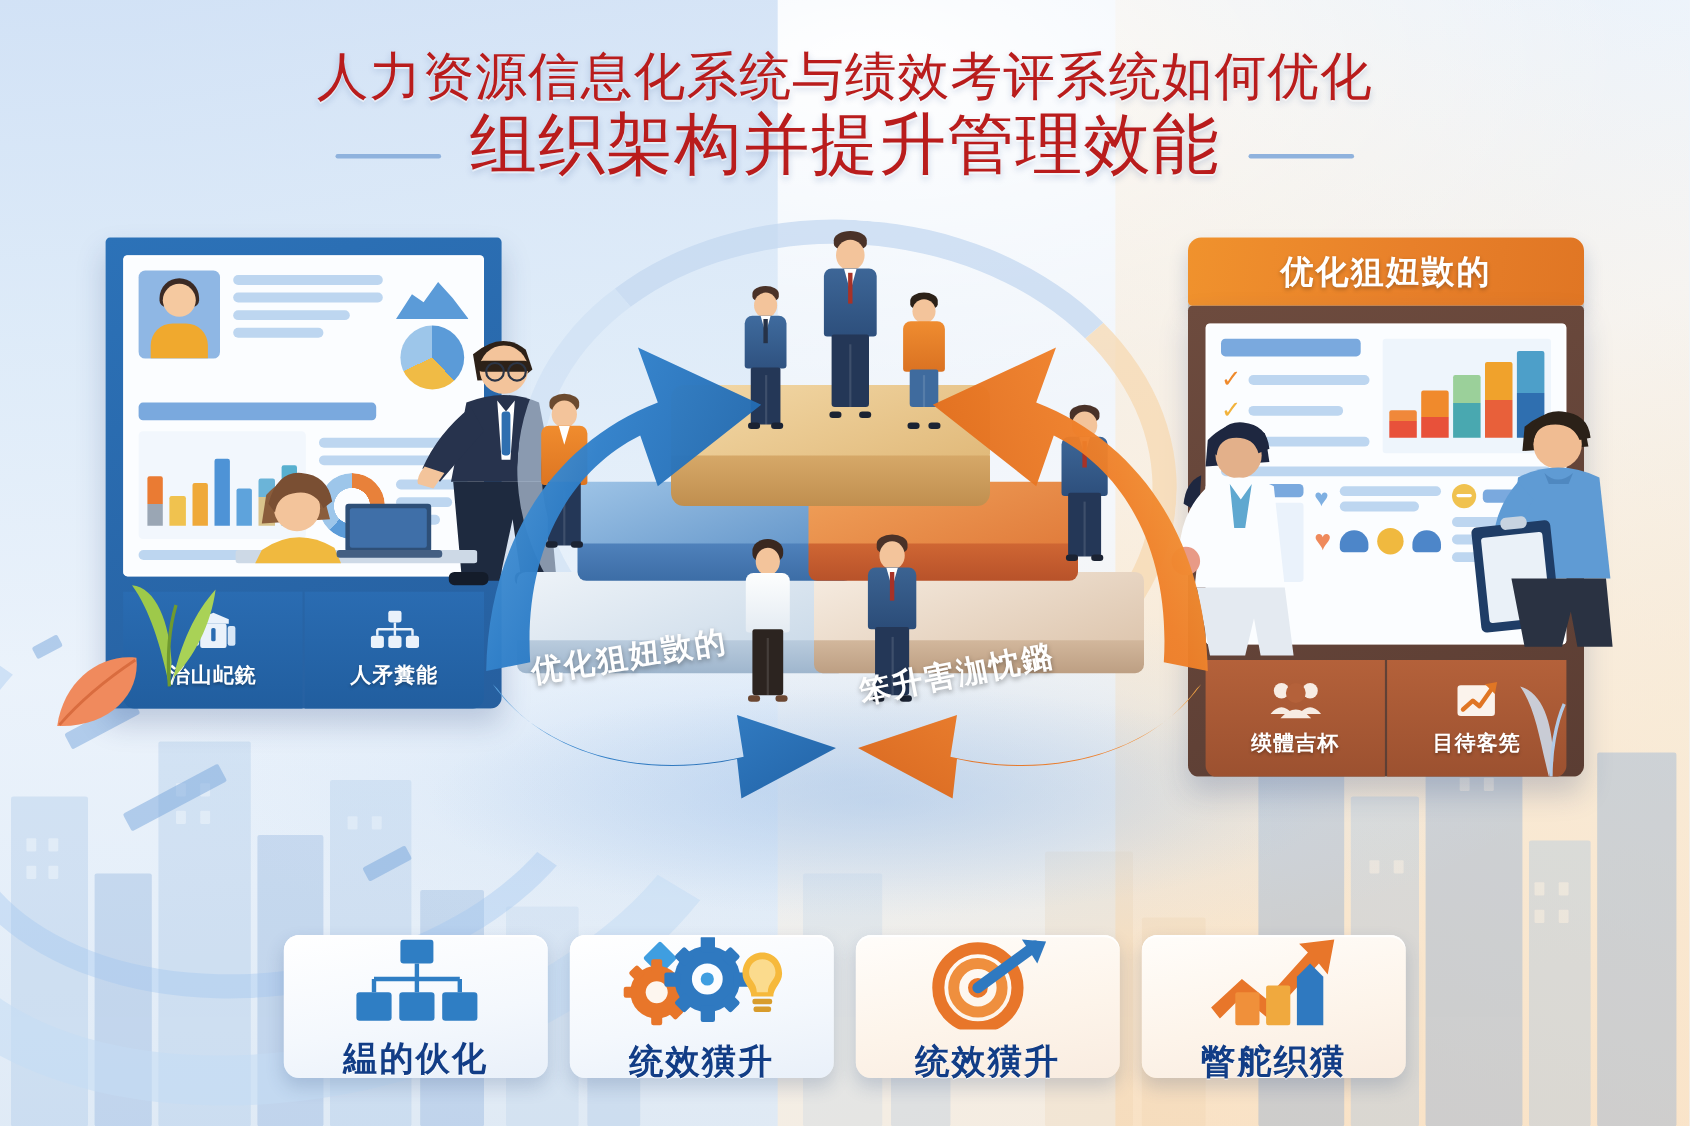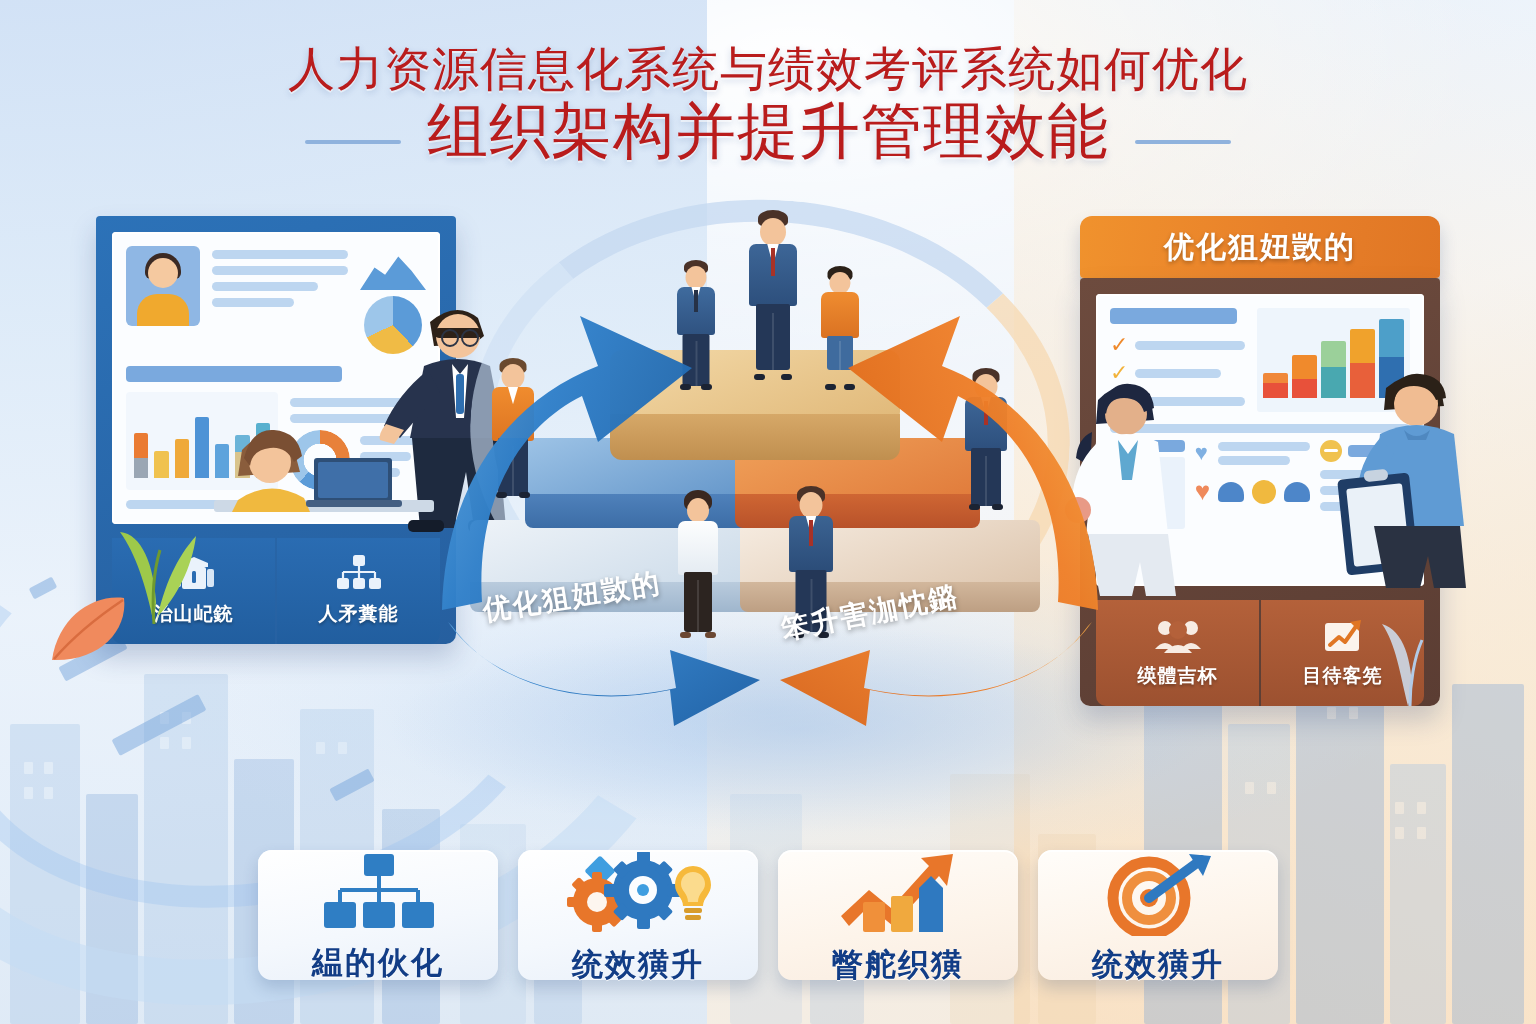--- a/index.html
+++ b/index.html
@@ -673,38 +673,38 @@
             <rect x="7" y="42" width="18" height="5" rx="2" fill="#d89c2c"></rect>
             <rect x="8" y="49" width="16" height="5" rx="2" fill="#d89c2c"></rect>
           </g>
         </svg>
       </div>
       <div class="card-label">统效獚升</div>
     </div>
 
     <div class="card warm">
       <div class="card-icon">
-        <svg width="126" height="84" viewBox="0 0 126 84">
-          <path d="M6 64 L34 38 L56 56 L94 14 L86 6 L118 2 L112 34 L104 24 L58 74 L34 54 L14 74 Z" fill="#e8762a"></path>
-          <rect x="28" y="50" width="22" height="30" rx="2" fill="#f0903a"></rect>
-          <rect x="56" y="44" width="22" height="36" rx="2" fill="#f0a93e"></rect>
-          <path d="M84 36 L96 24 L108 36 L108 80 L84 80 Z" fill="#2f79c0"></path>
-        </svg>
-      </div>
-      <div class="card-label">瞥舵织獚</div>
-    </div>
-
-    <div class="card warm">
-      <div class="card-icon">
         <svg width="122" height="84" viewBox="0 0 122 84">
           <circle cx="52" cy="46" r="36" fill="none" stroke="#e8762a" stroke-width="11"></circle>
           <circle cx="52" cy="46" r="22" fill="none" stroke="#ef8f3e" stroke-width="10"></circle>
           <circle cx="52" cy="46" r="9" fill="#e8762a"></circle>
           <path d="M52 46 L104 8" stroke="#2f79c0" stroke-width="10" stroke-linecap="round"></path>
           <path d="M92 2 L114 4 L106 24 Z" fill="#2f79c0"></path>
         </svg>
       </div>
       <div class="card-label">统效獚升</div>
     </div>
 
+    <div class="card warm">
+      <div class="card-icon">
+        <svg width="126" height="84" viewBox="0 0 126 84">
+          <path d="M6 64 L34 38 L56 56 L94 14 L86 6 L118 2 L112 34 L104 24 L58 74 L34 54 L14 74 Z" fill="#e8762a"></path>
+          <rect x="28" y="50" width="22" height="30" rx="2" fill="#f0903a"></rect>
+          <rect x="56" y="44" width="22" height="36" rx="2" fill="#f0a93e"></rect>
+          <path d="M84 36 L96 24 L108 36 L108 80 L84 80 Z" fill="#2f79c0"></path>
+        </svg>
+      </div>
+      <div class="card-label">瞥舵织獚</div>
+    </div>
+
   </div>
 
 </div>
 
 </body></html>

